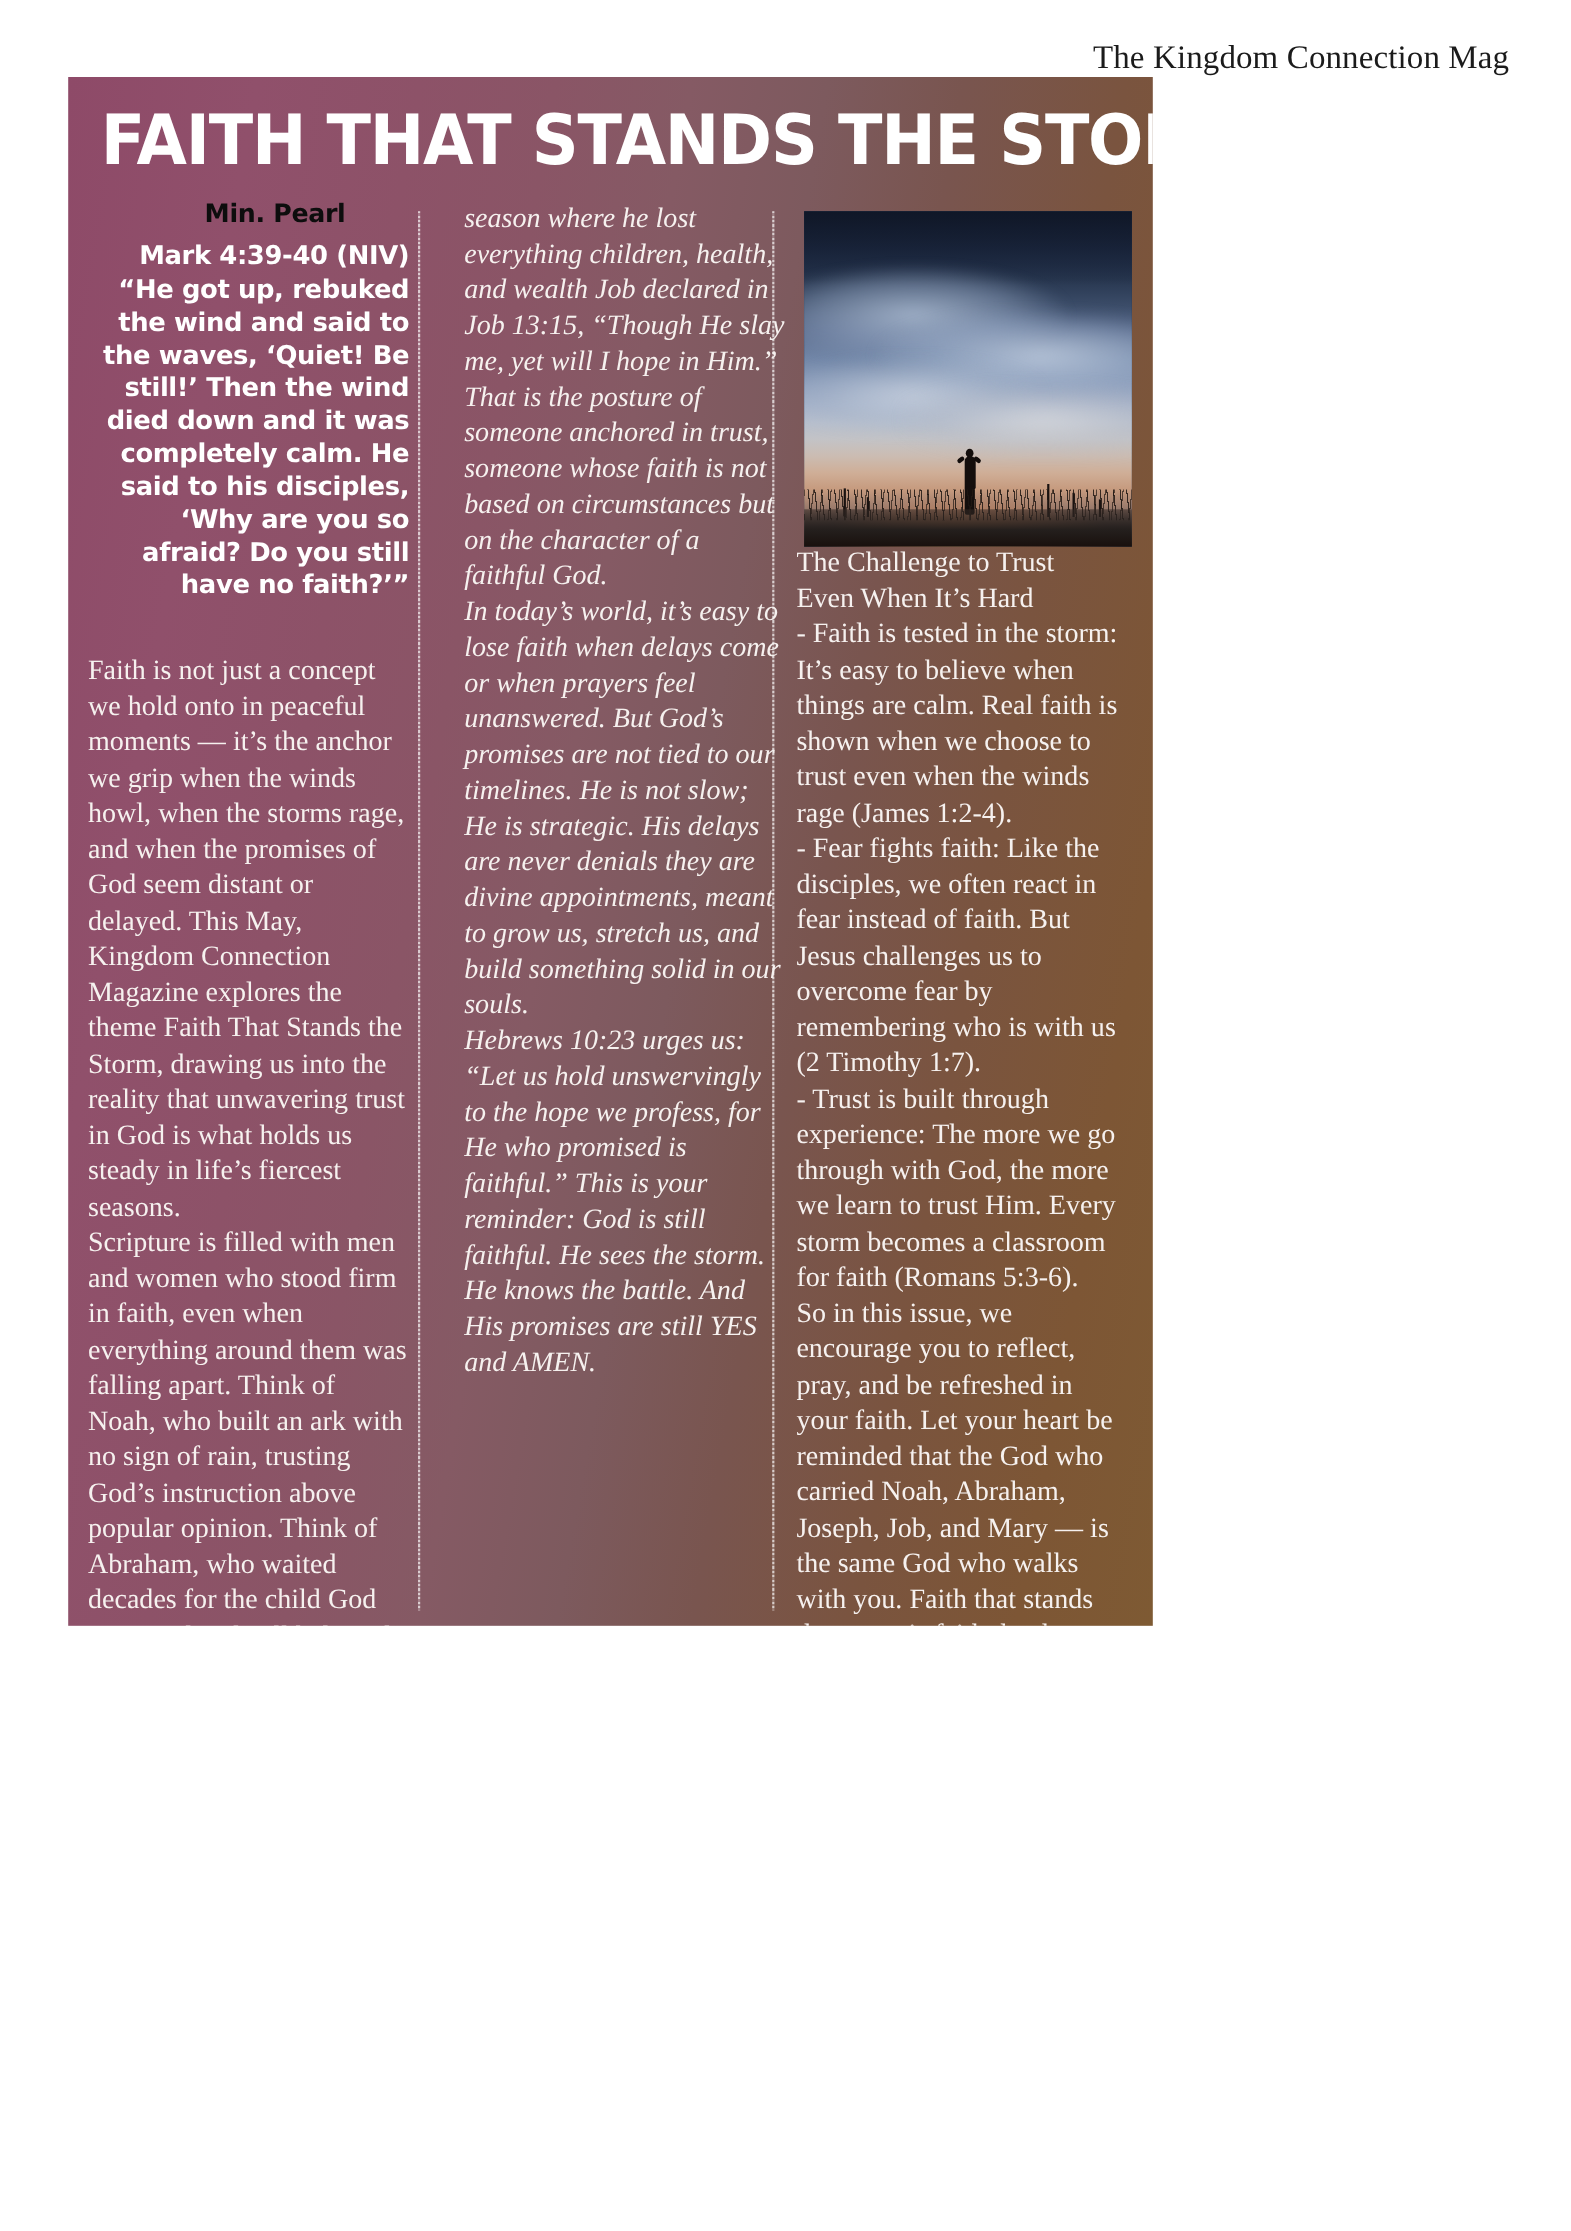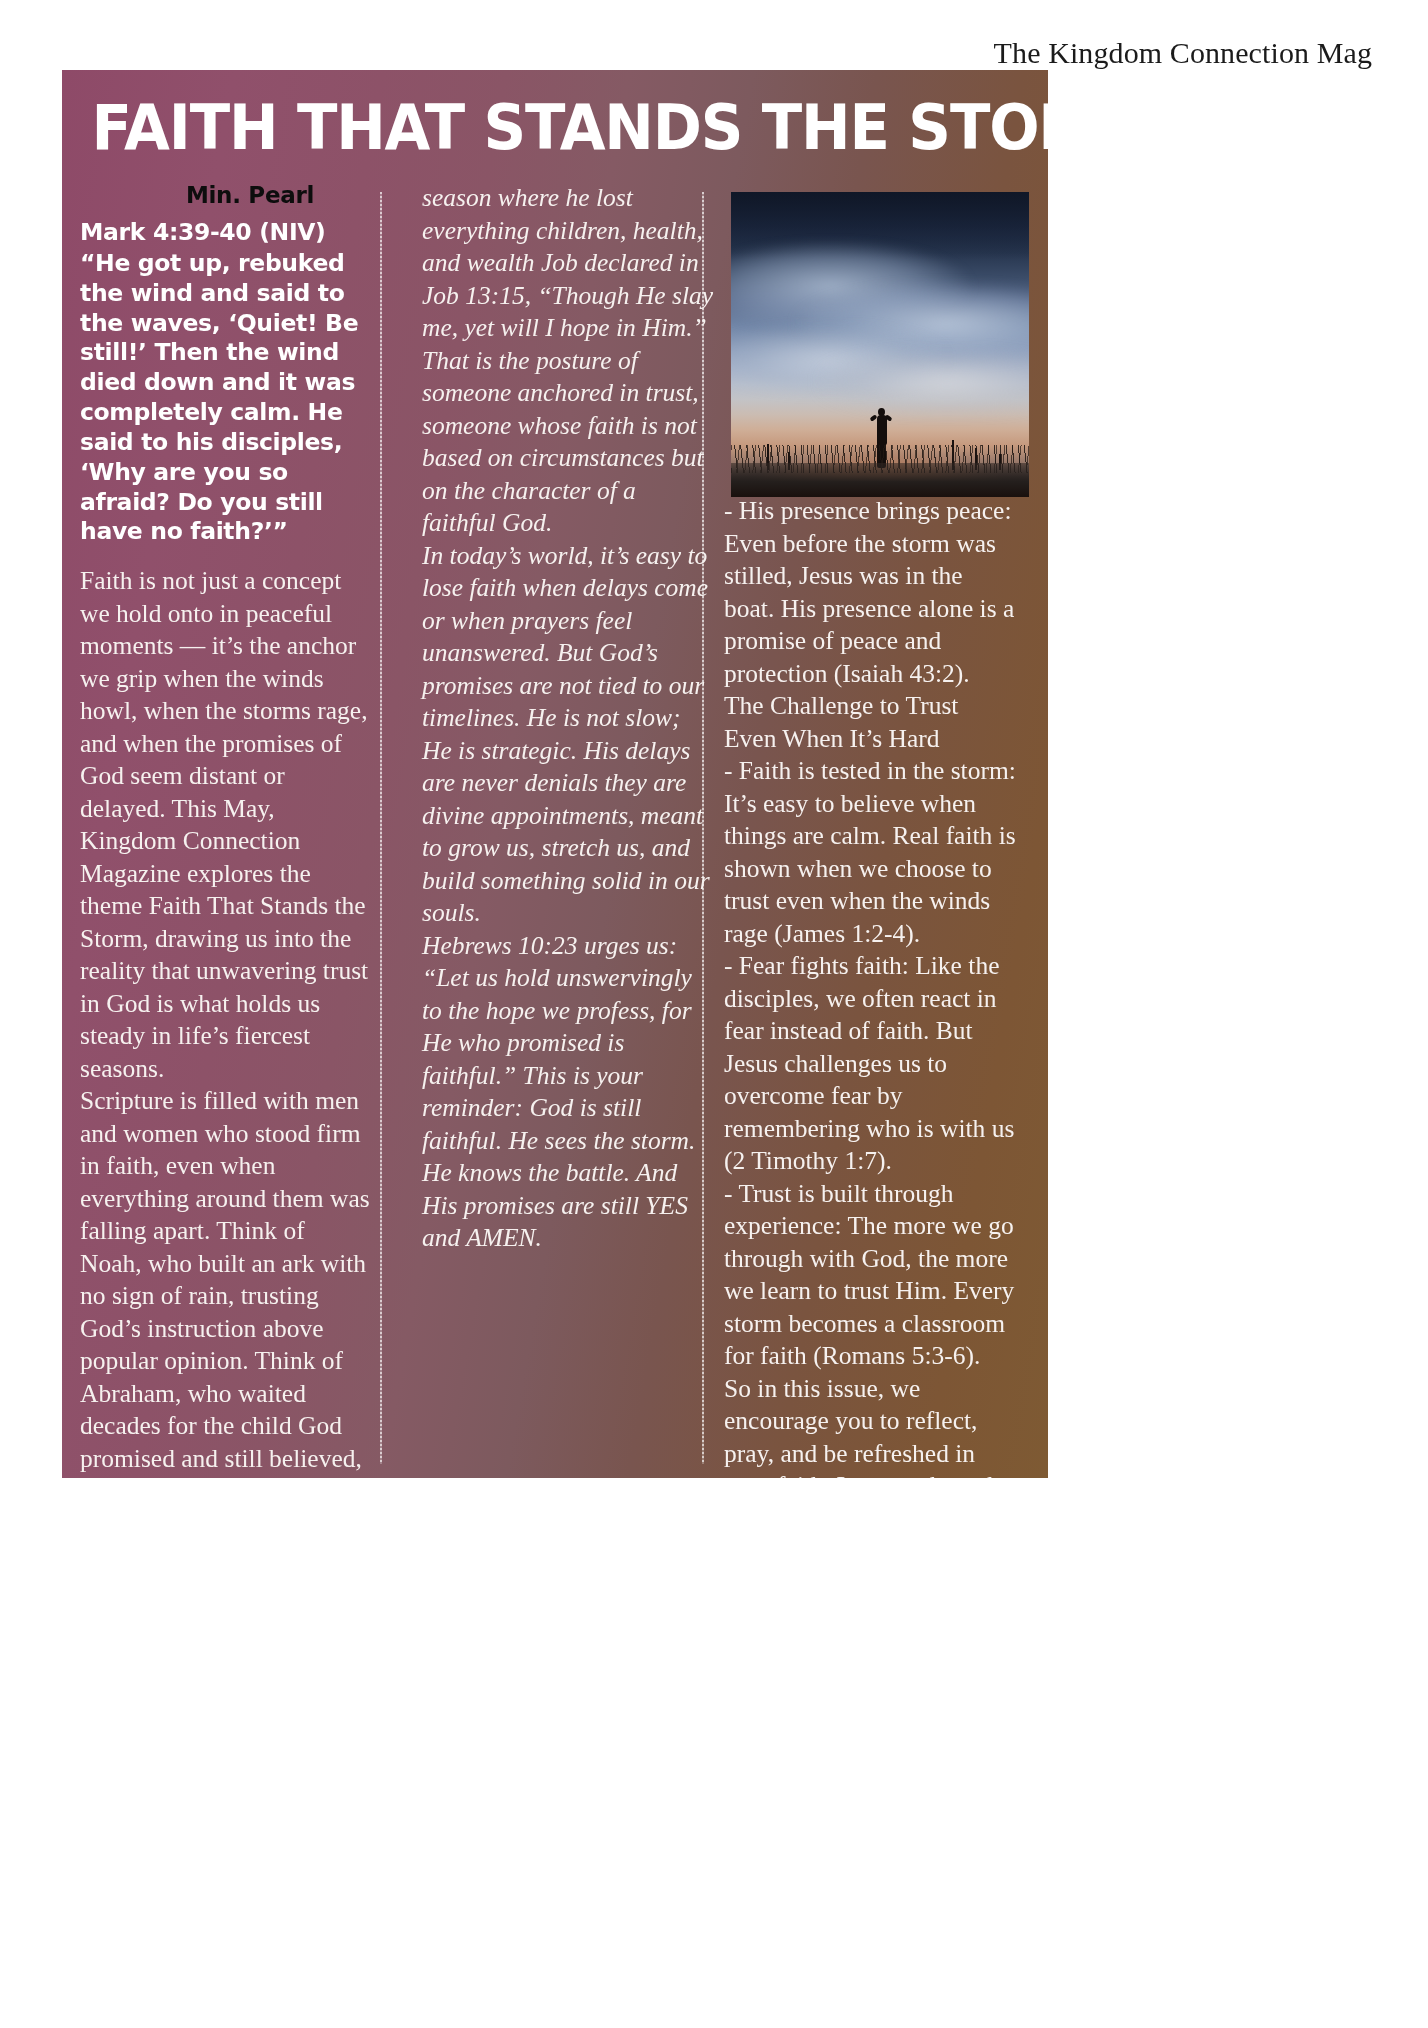--- a/index.html
+++ b/index.html
@@ -100,23 +100,23 @@
     letter-spacing:-.3px;
     text-align:center;
   }
   
   .scripture{
     font-family:"DejaVu Sans", sans-serif;
     font-weight:bold;
     font-size:23.5px;
     line-height:1.27;
     color:#ffffff;
-    text-align:left;
+    text-align:right;
     letter-spacing:-.35px;
-    margin-bottom:18px;
+    margin-bottom:46px;
   }
   .scripture .ref{display:block;margin-bottom:1px;}
 
   
   .body-text{
     font-family:"Liberation Serif", serif;
     font-size:25.5px;
     line-height:1.275;
     color:#f6f1ef;
     text-align:left;
@@ -268,21 +268,20 @@
         <div class="body-text">
           <p>season where he lost everything children, health, and wealth Job declared in Job 13:15, “Though He slay me, yet will I hope in Him.” That is the posture of someone anchored in trust, someone whose faith is not based on circumstances but on the character of a faithful God.</p>
           <p>In today’s world, it’s easy to lose faith when delays come or when prayers feel unanswered. But God’s promises are not tied to our timelines. He is not slow; He is strategic. His delays are never denials  they are divine appointments, meant to grow us, stretch us, and build something solid in our souls.</p>
           <p>Hebrews 10:23 urges us: “Let us hold unswervingly to the hope we profess, for He who promised is faithful.” This is your reminder: God is still faithful. He sees the storm. He knows the battle. And His promises are still YES and AMEN.</p>
 
         </div>
       </div>
 
       <div class="col col3">
         <div class="body-text" style="padding-top:313px;">
-          <p>- His presence brings peace: Even before the storm was stilled, Jesus was in the boat. His presence alone is a promise of peace and protection (Isaiah 43:2).</p>
           <p> The Challenge to Trust Even When It’s Hard</p>
           <p>- Faith is tested in the storm: It’s easy to believe when things are calm. Real faith is shown when we choose to trust even when the winds rage (James 1:2-4).</p>
           <p>- Fear fights faith: Like the disciples, we often react in fear instead of faith. But Jesus challenges us to overcome fear by remembering who is with us (2 Timothy 1:7).</p>
           <p>- Trust is built through experience: The more we go through with God, the more we learn to trust Him. Every storm becomes a classroom for faith (Romans 5:3-6).</p>
           <p>So in this issue, we encourage you to reflect, pray, and be refreshed in your faith. Let your heart be reminded that the God who carried Noah, Abraham, Joseph, Job, and Mary — is the same God who walks with you. Faith that stands the storm is faith that knows who’s in the boat.</p>
 
         </div>
       </div>
 
     </div>

